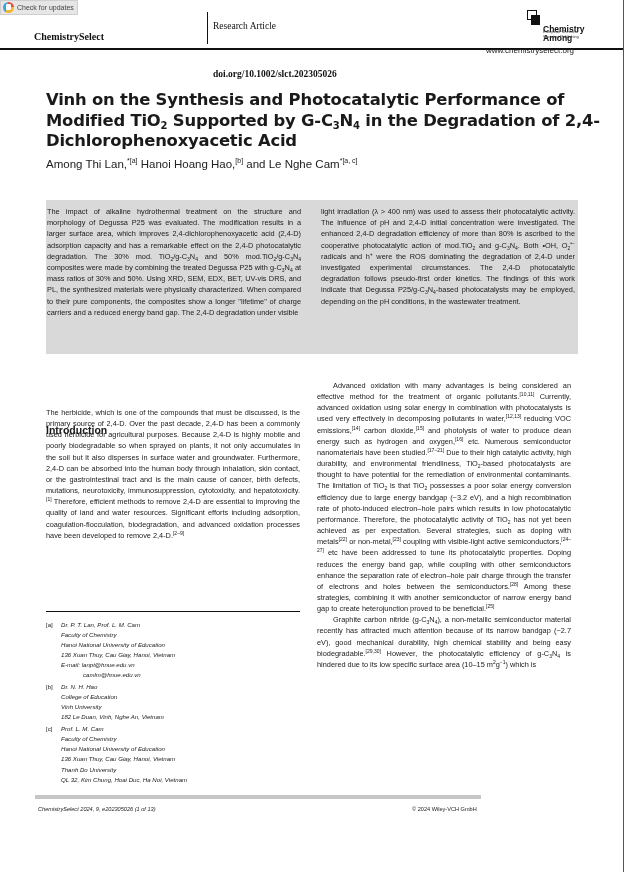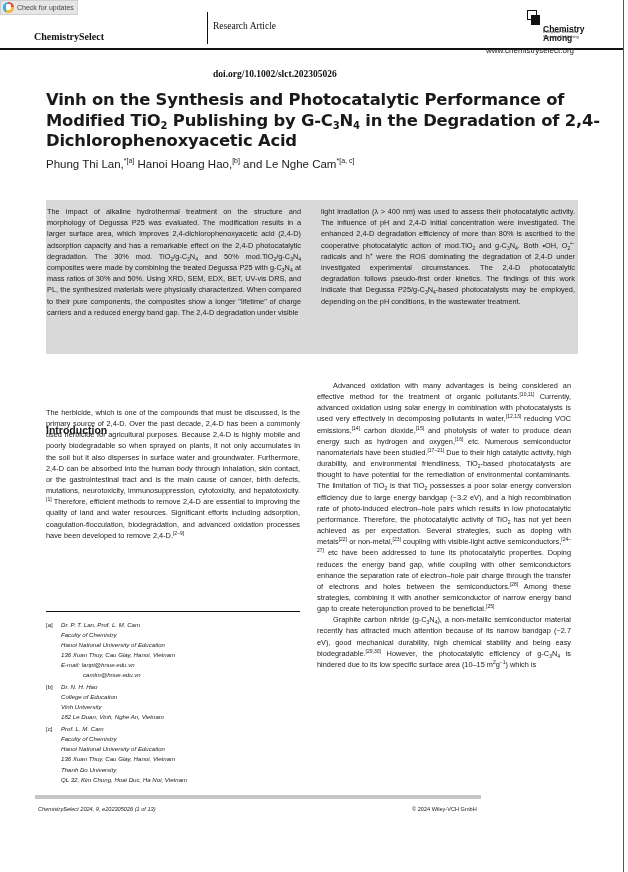--- a/index.html
+++ b/index.html
@@ -82,23 +82,23 @@
   <div>Chemistry</div>
   <div>Among</div>
 </div>
 <div class="ce-sub">
   <div>European Chemical</div>
   <div>Societies Publishing</div>
 </div>
 <div class="header-rule"></div>
 <div class="website">www.chemistryselect.org</div>
 
-<h1 class="title"><span>Vinh on the Synthesis and Photocatalytic Performance of Modified TiO</span><sub>2</sub><span> Publishing by G-C</span><sub>3</sub><span>N</span><sub>4</sub><span> in the Degradation of 2,4-Dichlorophenoxyacetic Acid</span></h1>
+<h1 class="title"><span>Vinh on the Synthesis and Photocatalytic Performance of Modified TiO</span><sub>2</sub><span> Supported by G-C</span><sub>3</sub><span>N</span><sub>4</sub><span> in the Degradation of 2,4-Dichlorophenoxyacetic Acid</span></h1>
 
-<div class="authors"><span>Phung Thi Lan,</span><sup>*[a]</sup><span> Hanoi Hoang Hao,</span><sup>[b]</sup><span> and Le Nghe Cam</span><sup>*[a, c]</sup></div>
+<div class="authors"><span>Among Thi Lan,</span><sup>*[a]</sup><span> Hanoi Hoang Hao,</span><sup>[b]</sup><span> and Le Nghe Cam</span><sup>*[a, c]</sup></div>
 
 <div class="abstract">
   <div class="abs-col left"><span>The impact of alkaline hydrothermal treatment on the structure and morphology of Degussa P25 was evaluated. The modification results in a larger surface area, which improves 2,4-dichlorophenoxyacetic acid (2,4-D) adsorption capacity and has a remarkable effect on the 2,4-D photocatalytic degradation. The 30% mod. TiO</span><sub>2</sub><span>/g-C</span><sub>3</sub><span>N</span><sub>4</sub><span> and 50% mod.TiO</span><sub>2</sub><span>/g-C</span><sub>3</sub><span>N</span><sub>4</sub><span> composites were made by combining the treated Degussa P25 with g-C</span><sub>3</sub><span>N</span><sub>4</sub><span> at mass ratios of 30% and 50%. Using XRD, SEM, EDX, BET, UV-vis DRS, and PL, the synthesized materials were physically characterized. When compared to their pure components, the composites show a longer "lifetime" of charge carriers and a reduced energy band gap. The 2,4-D degradation under visible</span></div>
   <div class="abs-col right"><span>light irradiation (λ &gt; 400 nm) was used to assess their photocatalytic activity. The influence of pH and 2,4-D initial concentration were investigated. The enhanced 2,4-D degradation efficiency of more than 80% is ascribed to the cooperative photocatalytic action of mod.TiO</span><sub>2</sub><span> and g-C</span><sub>3</sub><span>N</span><sub>4</sub><span>. Both •OH, O</span><sub>2</sub><sup>•−</sup><span> radicals and h</span><sup>+</sup><span> were the ROS dominating the degradation of 2,4-D under investigated experimental circumstances. The 2,4-D photocatalytic degradation follows pseudo-first order kinetics. The findings of this work indicate that Degussa P25/g-C</span><sub>3</sub><span>N</span><sub>4</sub><span>-based photocatalysts may be employed, depending on the pH conditions, in the wastewater treatment.</span></div>
 </div>
 
 <h2 class="section-head">Introduction</h2>
 
 <div class="col col-left">
   <p><span>The herbicide, which is one of the compounds that must be discussed, is the primary source of 2,4-D. Over the past decade, 2,4-D has been a commonly used herbicide for agricultural purposes. Because 2,4-D is highly mobile and poorly biodegradable so when sprayed on plants, it not only accumulates in the soil but it also disperses in surface water and groundwater. Furthermore, 2,4-D can be absorbed into the human body through inhalation, skin contact, or the gastrointestinal tract and is the main cause of cancer, birth defects, mutations, neurotoxicity, immunosuppression, cytotoxicity, and hepatotoxicity.</span><sup>[1]</sup><span> Therefore, efficient methods to remove 2,4-D are essential to improving the quality of land and water resources. Significant efforts including adsorption, coagulation-flocculation, biodegradation, and advanced oxidation processes have been developed to remove 2,4-D.</span><sup>[2–9]</sup></p>

